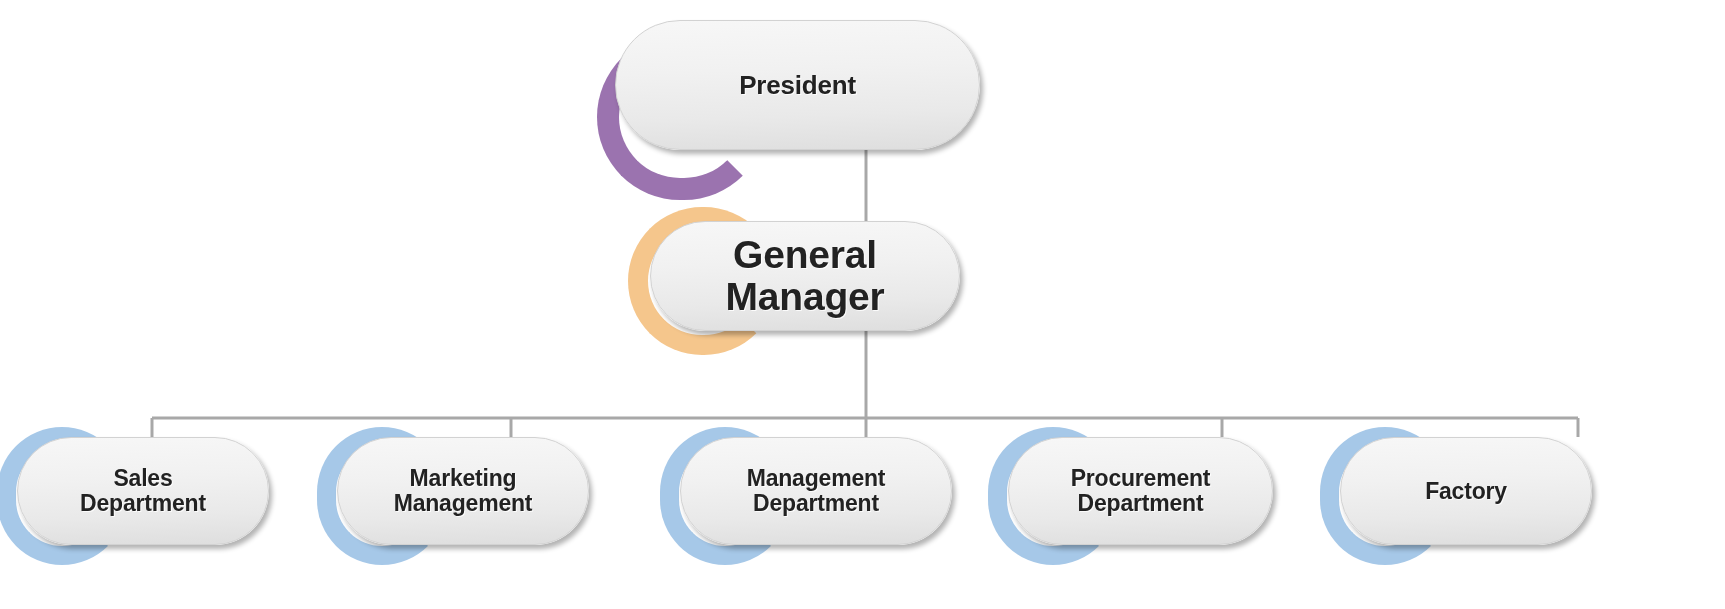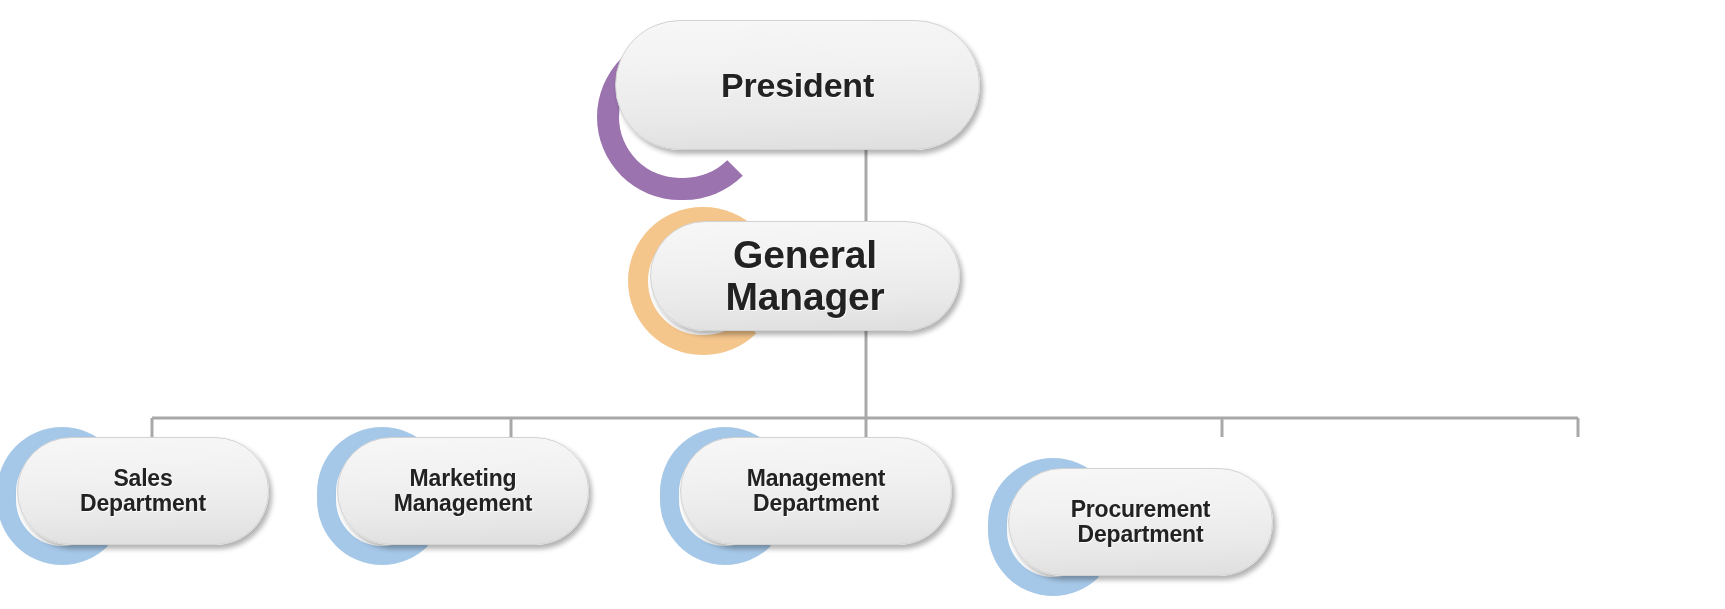--- a/index.html
+++ b/index.html
@@ -65,21 +65,21 @@
     font-weight: bold;
     text-align: center;
     line-height: 1.08;
     letter-spacing: -0.2px;
     text-shadow: 1px 1px 0 rgba(255,255,255,0.85);
     padding: 0 10px;
     white-space: pre-line;
   }
 
   
-  .lvl1 .label { font-size: 34px; }
+  .lvl1 .label { font-size: 26px; }
   .lvl2 .label { font-size: 39px; }
   .lvl3 .label { font-size: 23px; }
 </style>
 </head>
 <body>
 
 <div id="chart-root">
 
   <svg id="connectors" viewBox="0 0 1725 609" width="1725" height="609" aria-hidden="true">
     <g stroke="#A8A8A8" stroke-width="3" fill="none" stroke-linecap="butt">
@@ -135,23 +135,30 @@
 
   <div class="node lvl3" style="left:680px; top:437px; width:272px; height:108px;">
     <div class="arc" style="left:-20px; top:-10px; width:130px; height:138px;
                 border:19px solid #A6C8E8; border-right-color:transparent;"></div>
     <div class="pill">
       <span class="label">Management
 Department</span>
     </div>
   </div>
 
-  <div class="node lvl3" style="left:1008px; top:437px; width:265px; height:108px;margin-top:31px;">
+  <div class="node lvl3" style="left:1008px; top:437px; width:265px; height:108px;">
     <div class="arc" style="left:-20px; top:-10px; width:130px; height:138px;
                 border:19px solid #A6C8E8; border-right-color:transparent;"></div>
     <div class="pill">
       <span class="label">Procurement
 Department</span>
     </div>
   </div>
 
+  <div class="node lvl3" style="left:1340px; top:437px; width:252px; height:108px;">
+    <div class="arc" style="left:-20px; top:-10px; width:130px; height:138px;
+                border:19px solid #A6C8E8; border-right-color:transparent;"></div>
+    <div class="pill">
+      <span class="label">Factory</span>
+    </div>
+  </div>
 
 </div>
 
 </body></html>

